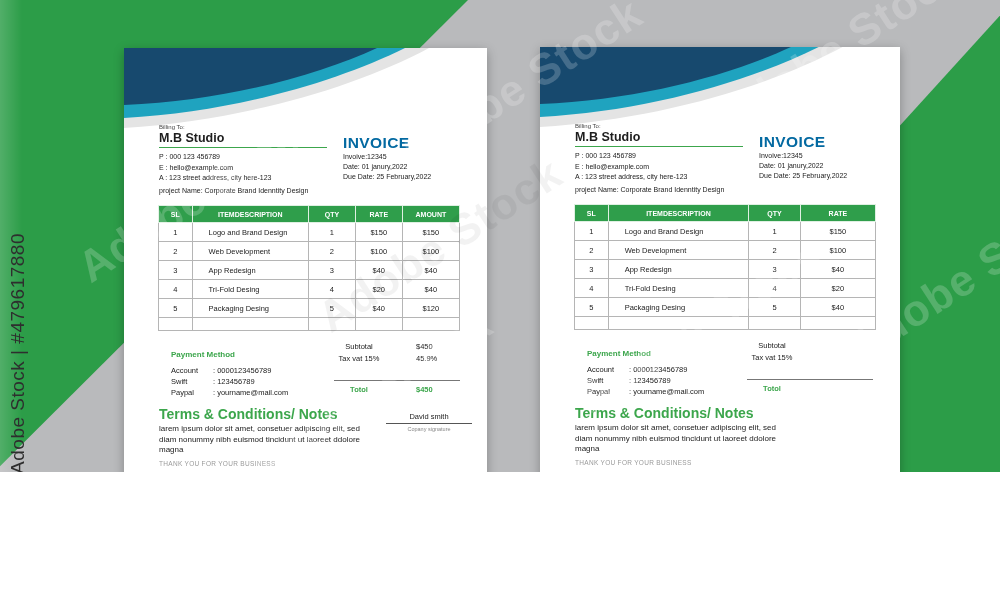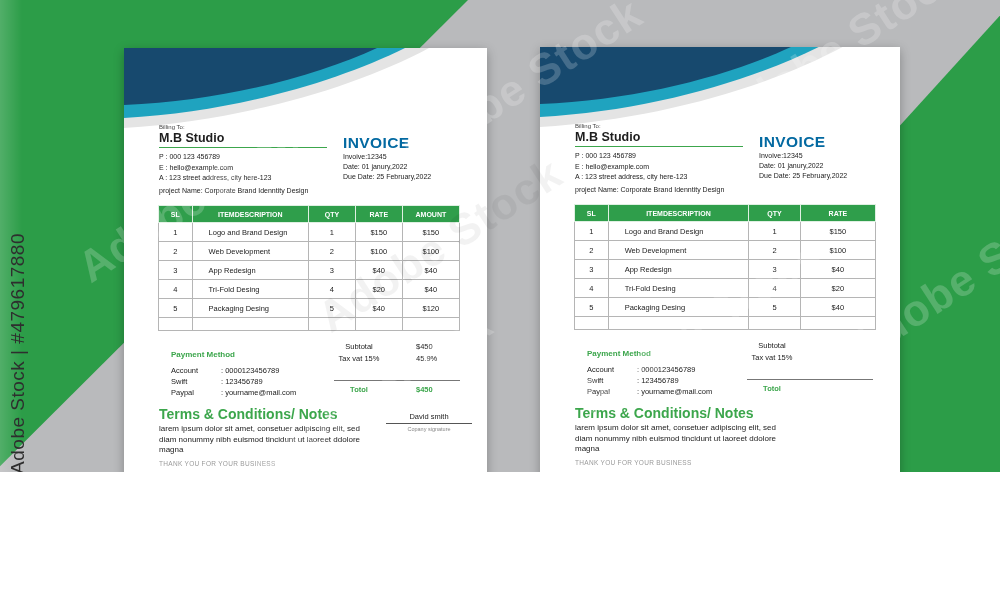--- a/index.html
+++ b/index.html
@@ -54,21 +54,21 @@
   
   .totals{position:absolute;right:27px;top:292px;width:126px;font-size:7.5px;color:#222;}
   .trow{display:flex;padding:1.5px 0;}
   .tl{flex:1;text-align:center;}
   .tv{width:44px;text-align:left;padding-left:32px;}
   .trow.total{border-top:1px solid #777;margin-top:16px;padding-top:3.5px;color:#3CA64C;font-weight:bold;}
 
   
   .payment{position:absolute;left:35px;top:302px;color:#222;margin-left:12px;}
   .p-head{font-size:8px;font-weight:bold;color:#3CA64C;margin-bottom:6px;}
-  .p-row{display:flex;font-size:7.5px;line-height:11px;gap:8px;}
+  .p-row{display:flex;font-size:7.5px;line-height:11px;}
   .p-label{width:42px;}
 
   
   .terms{position:absolute;left:35px;top:358px;width:204px;color:#222;}
   .t-head{font-size:14px;font-weight:bold;color:#3CA64C;margin-bottom:2px;}
   .t-body{font-size:8px;line-height:10.5px;}
   .t-thanks{font-size:6.5px;color:#9a9a9a;margin-top:4px;letter-spacing:.3px;}
 
   
   .signature{position:absolute;left:262px;top:364px;width:86px;text-align:center;}

